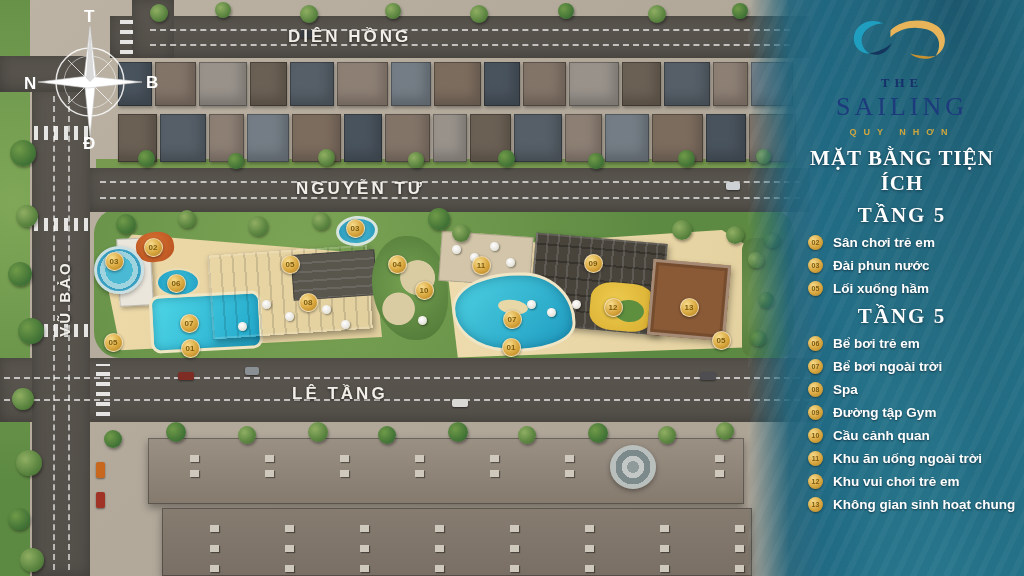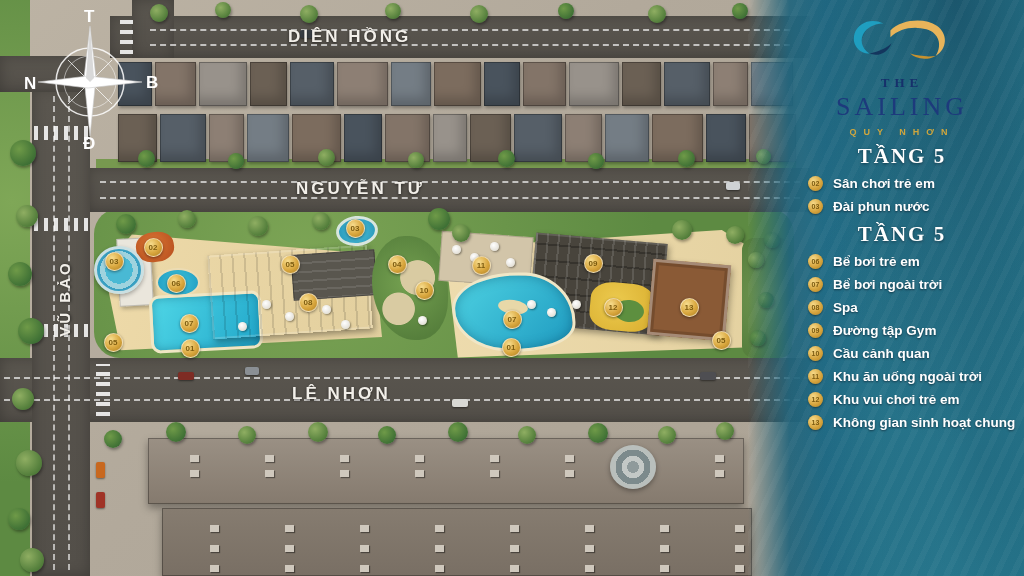--- a/index.html
+++ b/index.html
@@ -308,21 +308,21 @@
       <div class="car" style="left: 700px; top: 372px; width: 16px; height: 8px; background: rgb(78, 78, 82);"></div>
       <div class="car" style="left: 96px; top: 462px; width: 9px; height: 16px; background: rgb(200, 104, 31);"></div>
       <div class="car" style="left: 96px; top: 492px; width: 9px; height: 16px; background: rgb(160, 51, 38);"></div>
       <div class="car" style="left: 726px; top: 182px; width: 14px; height: 8px; background: rgb(207, 210, 212);"></div>
       <div class="car" style="left: 300px; top: 30px; width: 14px; height: 8px; background: rgb(58, 63, 69);"></div>
       <div class="car" style="left: 245px; top: 367px; width: 14px; height: 8px; background: rgb(138, 143, 148);"></div>
     </div>
 
   <div class="street-label" style="left:288px;top:27px;">DIÊN HỒNG</div>
   <div class="street-label" style="left:296px;top:179px;">NGUYỄN TƯ</div>
-  <div class="street-label" style="left:292px;top:384px;">LÊ NHƠN</div>
+  <div class="street-label" style="left:292px;top:384px;">LÊ TẦNG</div>
   <div class="street-label" style="left:26px;top:290px;transform:rotate(-90deg);transform-origin:center;font-size:15px;">VŨ BẢO</div>
 
   <svg id="compass" viewBox="0 0 140 140">
     <circle cx="66" cy="72" r="34" fill="none" stroke="rgba(255,255,255,.85)" stroke-width="1.5"></circle>
     <circle cx="66" cy="72" r="26" fill="none" stroke="rgba(255,255,255,.5)" stroke-width="1"></circle>
     <g stroke="rgba(255,255,255,.75)" stroke-width="1">
       <line x1="44" y1="50" x2="88" y2="94"></line>
         <line x1="88" y1="50" x2="44" y2="94"></line>
     </g>
     <polygon points="66,16 72,68 66,126 60,68" fill="#fff" stroke="#c9c9c9" stroke-width="0.6"></polygon>
@@ -364,31 +364,36 @@
       <svg width="116" height="52" viewBox="0 0 100 44">
         <path d="M34 6 C24 1 12 5 9 15 C6.5 24 13 32 22 32 C15 28 13 19 18 13 C22 8 28 6 34 6 Z" fill="#1f9ec0"></path>
         <path d="M22 32 C30 35 38 31 41 23 C36 28 29 30 22 32 Z" fill="#14365e"></path>
         <path d="M40 12 C50 2 70 1 80 8 C90 15 89 28 79 34 C85 25 82 14 71 11 C60 8 48 10 40 18 Z" fill="#e8b45a"></path>
         <path d="M79 34 C72 38 62 37 57 32 C64 34 72 35 79 34 Z" fill="#c8922e"></path>
       </svg>
       <div id="logo-the">THE</div>
       <div id="logo-name">SAILING</div>
       <div id="logo-loc">QUY NHƠN</div>
     </div>
+    <div class="panel-title">MẶT BẰNG TIỆN ÍCH</div>
     <div id="legend">
         <div class="floor-heading">TẦNG 5</div>
         <div class="legend-list">
           <div class="legend-item">
             <span class="coin">02</span>
             <span class="legend-label">Sân chơi trẻ em</span>
           </div>
           <div class="legend-item">
             <span class="coin">03</span>
             <span class="legend-label">Đài phun nước</span>
           </div>
+          <div class="legend-item">
+            <span class="coin">05</span>
+            <span class="legend-label">Lối xuống hầm</span>
+          </div>
         </div>
         <div class="floor-heading">TẦNG 5</div>
         <div class="legend-list">
           <div class="legend-item">
             <span class="coin">06</span>
             <span class="legend-label">Bể bơi trẻ em</span>
           </div>
           <div class="legend-item">
             <span class="coin">07</span>
             <span class="legend-label">Bể bơi ngoài trời</span>

